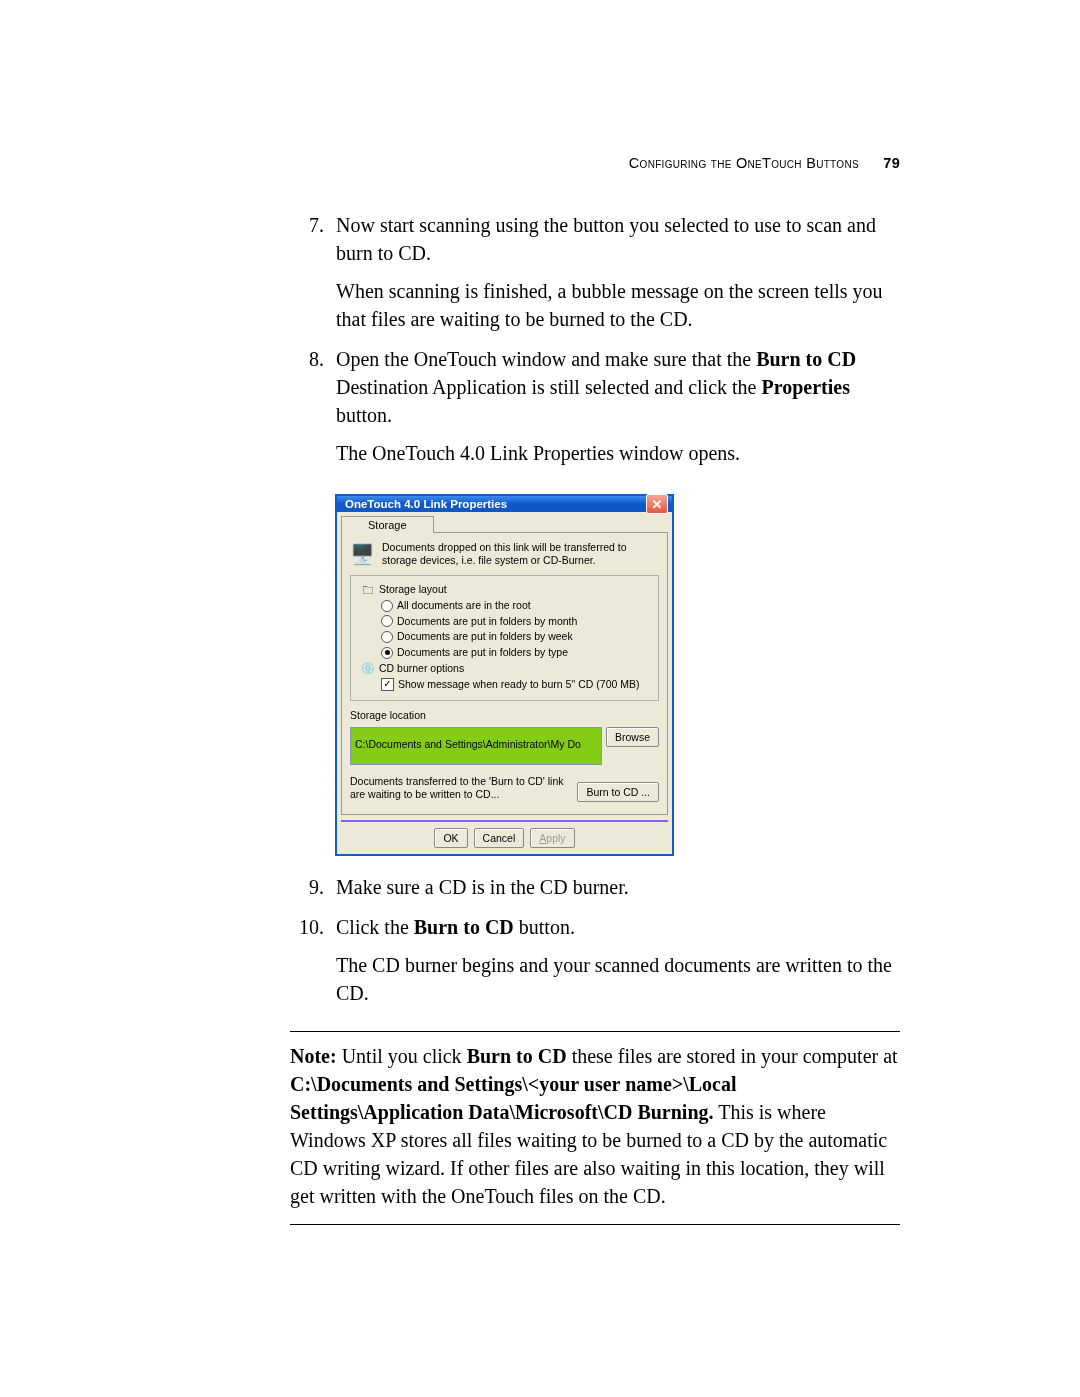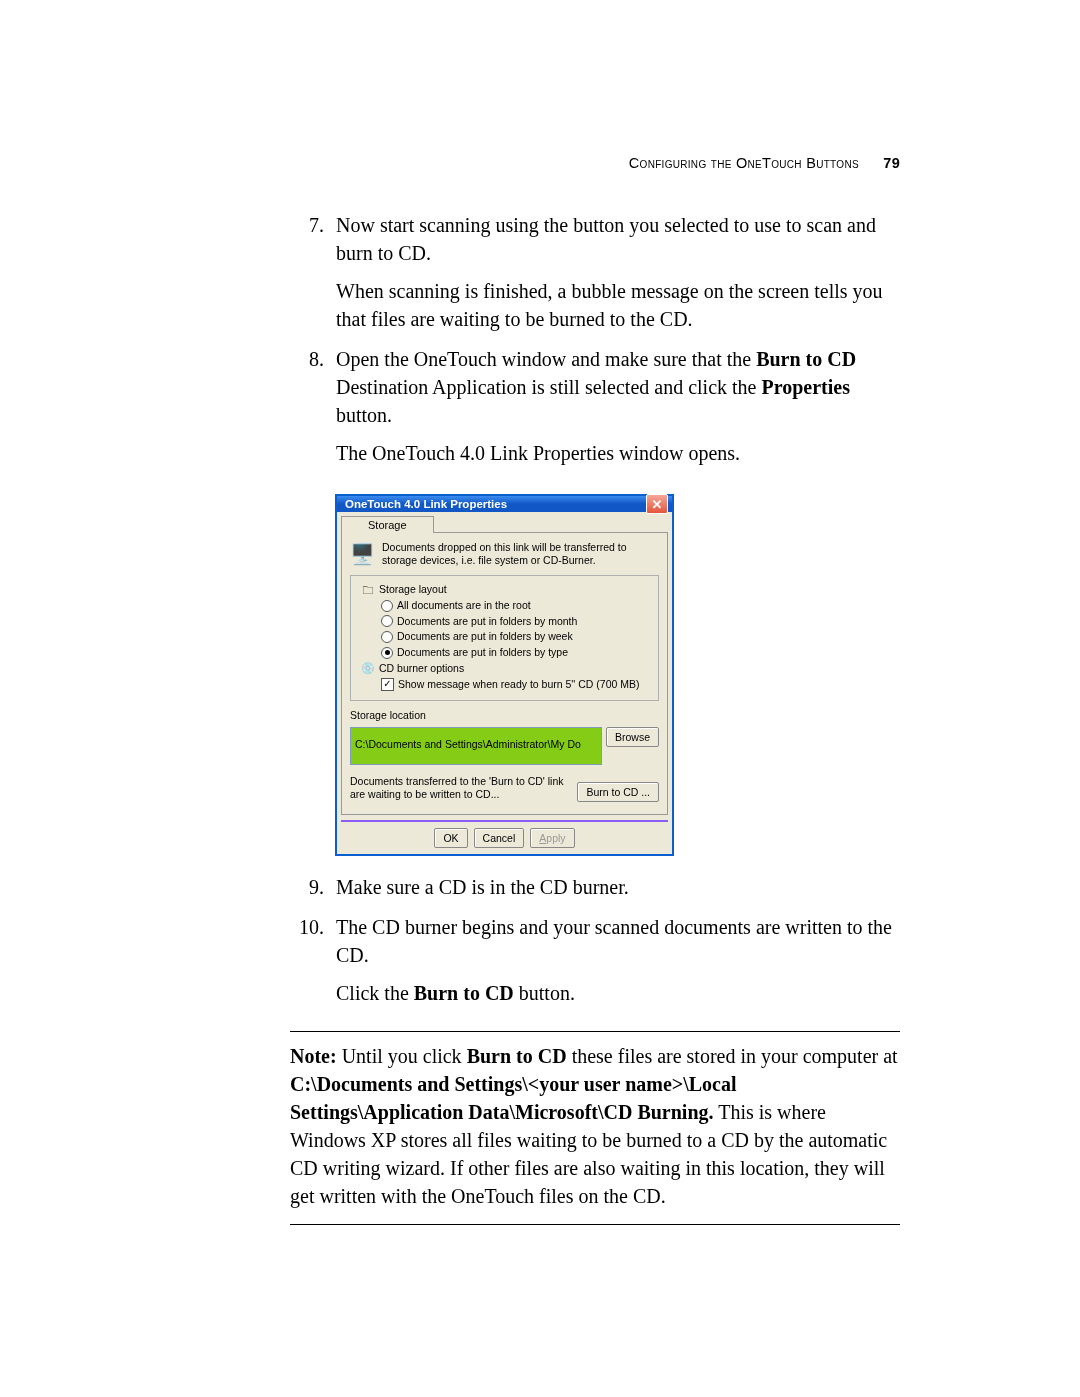--- a/index.html
+++ b/index.html
@@ -354,24 +354,24 @@
   <div class="step">
     <div class="num">9.</div>
     <div class="body">
       <p>Make sure a CD is in the CD burner.</p>
     </div>
   </div>
 
   <div class="step">
     <div class="num">10.</div>
     <div class="body">
-      <p>The CD burner begins and your scanned documents are written to the CD.</p>
       <p>
         <span>Click the </span><span class="bold">Burn to CD</span><span> button.</span>
       </p>
+      <p>The CD burner begins and your scanned documents are written to the CD.</p>
     </div>
   </div>
 
   <hr class="hr">
 
   <div class="note">
     <p>
       <span class="bold">Note:</span><span>  Until you click </span><span class="bold">Burn to CD</span><span> these files are stored in your computer at </span><span class="bold">C:\Documents and Settings\&lt;your user name&gt;\Local Settings\Application Data\Microsoft\CD Burning.</span><span> This is where Windows XP stores all files waiting to be burned to a CD by the automatic CD writing wizard. If other files are also waiting in this location, they will get written with the OneTouch files on the CD.</span>
     </p>
   </div>

